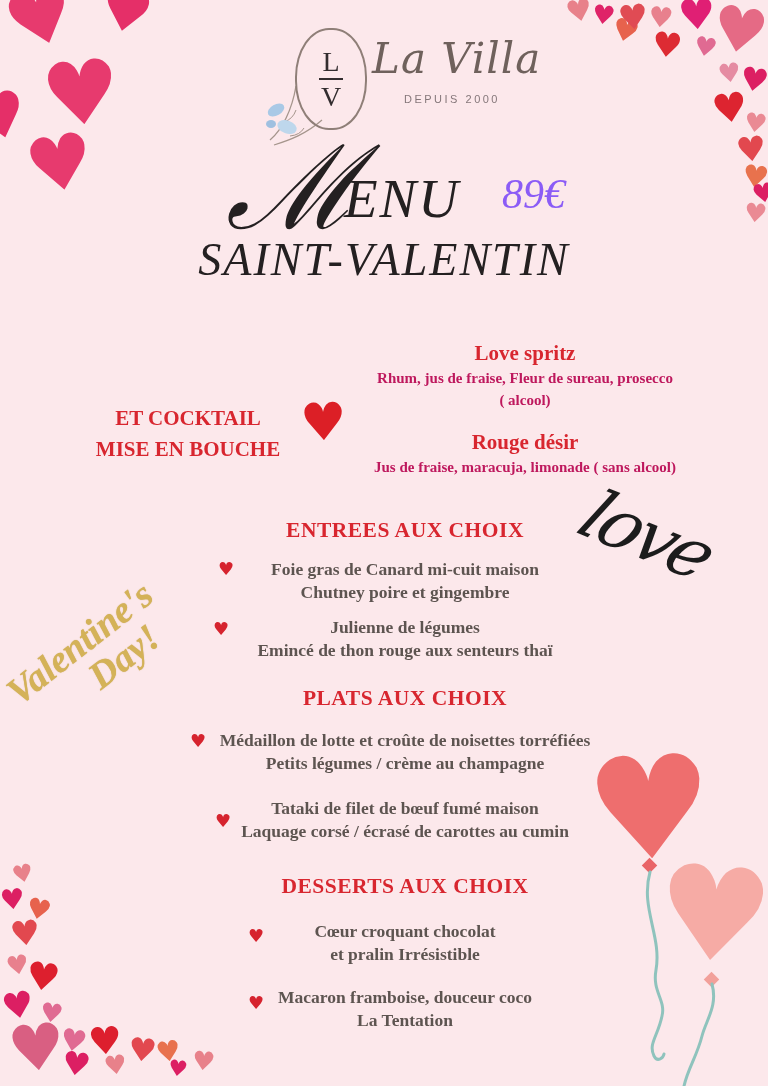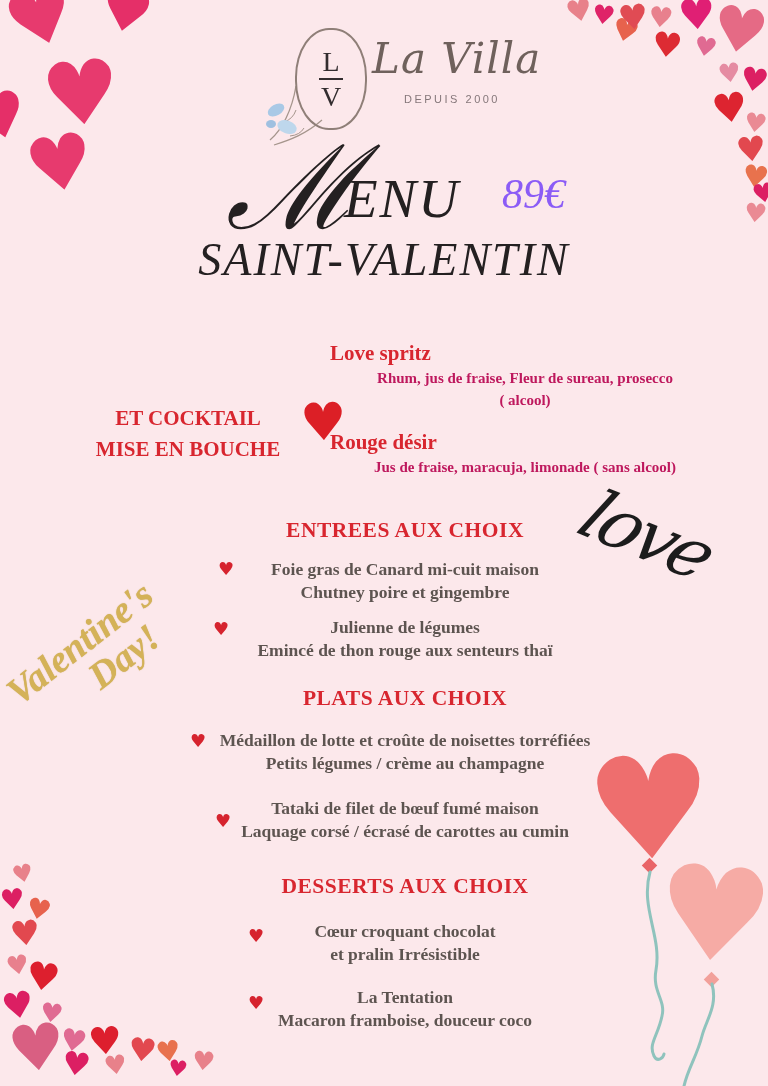--- a/index.html
+++ b/index.html
@@ -66,21 +66,21 @@
     font-size:42px;font-style:italic;color:#8b5cf6;
   }
   .subtitle{
     position:absolute;left:0;top:233px;width:768px;
     text-align:center;
     font-size:46px;font-style:italic;color:#242021;letter-spacing:2px;
   }
   
   .drink-name{
     position:absolute;left:330px;width:390px;
-    text-align:left;
+    text-align:center;
     font-size:21px;font-weight:bold;color:#d8262f;
   }
   .drink-desc{
     position:absolute;left:325px;width:400px;
     text-align:center;
     font-size:15px;font-weight:bold;color:#be185d;line-height:22px;
   }
   .mise{
     position:absolute;left:88px;top:403px;width:200px;
     text-align:center;
@@ -229,22 +229,22 @@
   </div>
 
   <div class="heading" style="top:874px">DESSERTS AUX CHOIX</div>
   <i class="hb" style="left:248px;top:927px">♥</i>
   <div class="item" style="top:920px">
     <div>Cœur croquant chocolat</div>
     <div>et pralin Irrésistible</div>
   </div>
   <i class="hb" style="left:248px;top:994px">♥</i>
   <div class="item" style="top:986px">
+    <div>Macaron framboise, douceur coco</div>
     <div>La Tentation</div>
-    <div>Macaron framboise, douceur coco</div>
   </div>
 
   <div class="love-script">love</div>
   <div class="valentines">
     <div class="v-line1">Valentine's</div>
     <div class="v-line2">Day!</div>
   </div>
 
   <i class="h" style="left:586px;top:738px;font-size:142px;color:#ee6e6e;transform:rotate(-3deg)">♥</i>
   <i class="h" style="left:656px;top:850px;font-size:130px;color:#f6aba5;transform:rotate(5deg)">♥</i>

